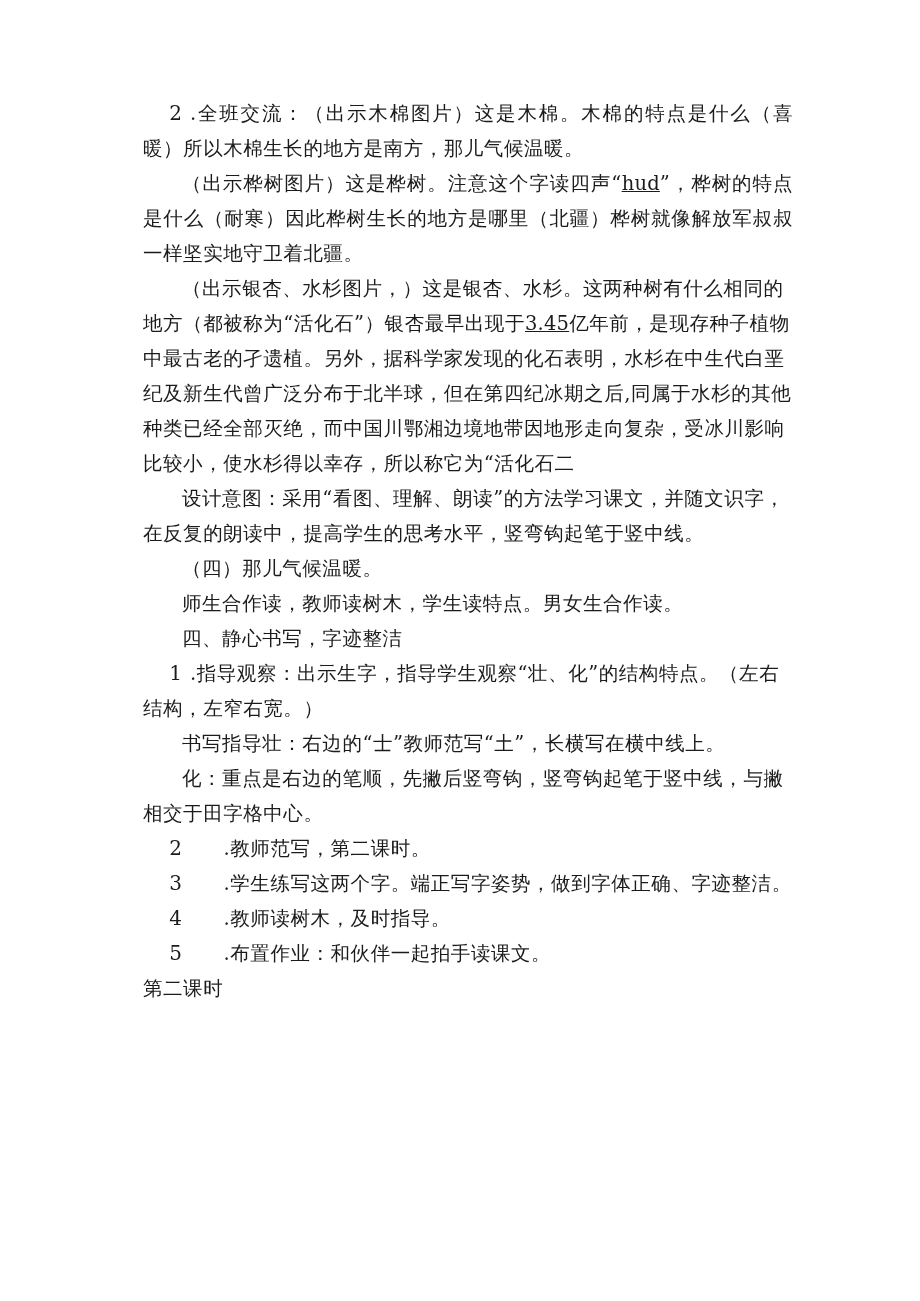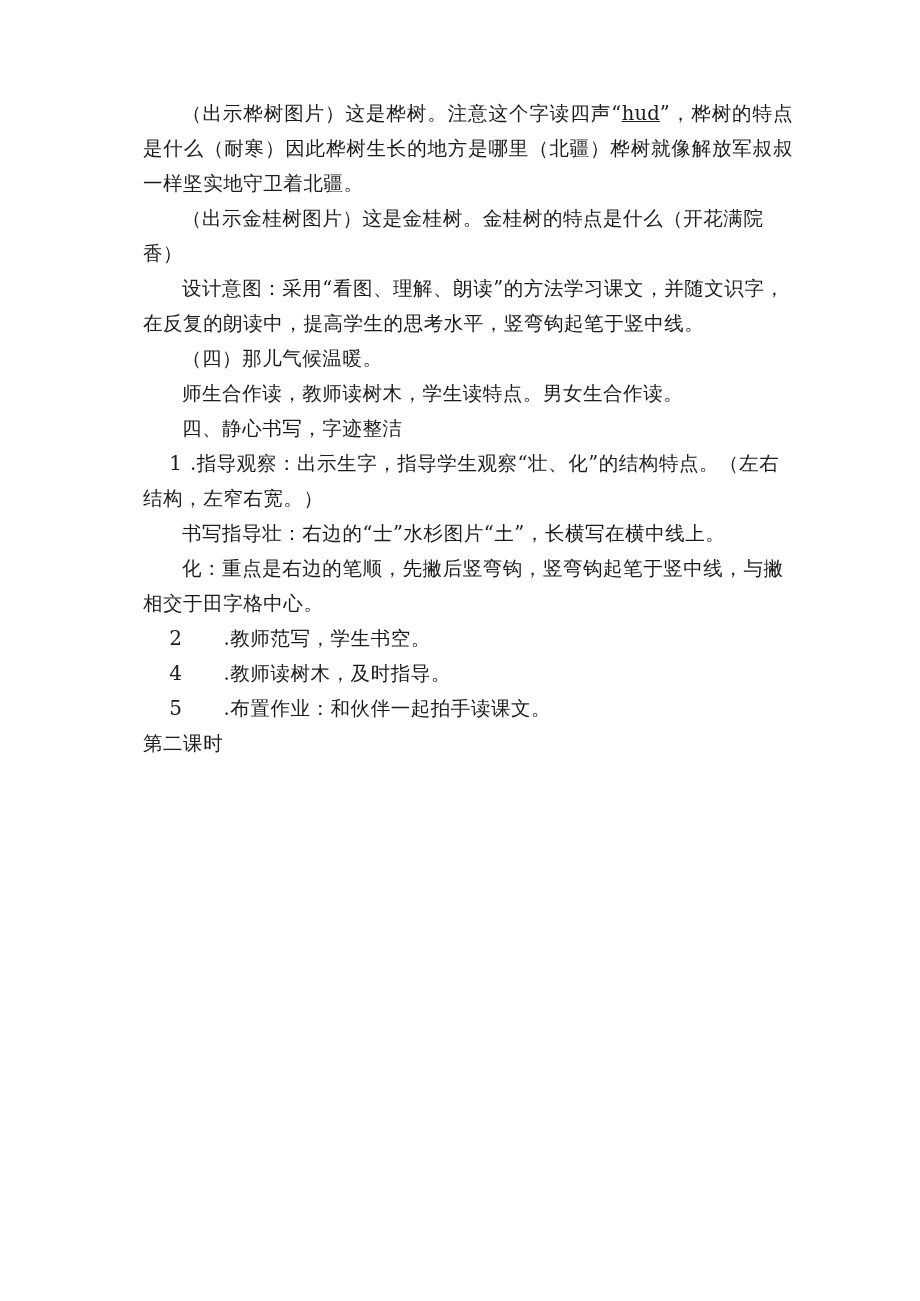--- a/index.html
+++ b/index.html
@@ -67,43 +67,45 @@
     letter-spacing: 0.2px;
     text-decoration: underline;
   }
 </style>
 </head>
 <body>
 
 <div id="page">
   <div id="doc-body">
 
+    <p class="p indent-num"><span class="num">2</span><span class="gap-thin"></span><span>.全班交流：（出示木棉图片）这是木棉。木棉的特点是什么（喜暖）所以木棉生长的地方是南方，那儿气候温暖。</span></p>
 
     <p class="p indent"><span>（出示桦树图片）这是桦树。注意这个字读四声“</span><span class="latin">hud</span><span>”，桦树的特点是什么（耐寒）因此桦树生长的地方是哪里（北疆）桦树就像解放军叔叔一样坚实地守卫着北疆。</span></p>
 
+    <p class="p indent last-line-left"><span>（出示银杏、水杉图片，）这是银杏、水杉。这两种树有什么相同的地方（都被称为“活化石”）银杏最早出现于</span><span class="latin">3.45</span><span>亿年前，是现存种子植物中最古老的孑遗植。另外，据科学家发现的化石表明，水杉在中生代白垩纪及新生代曾广泛分布于北半球，但在第四纪冰期之后,同属于水杉的其他种类已经全部灭绝，而中国川鄂湘边境地带因地形走向复杂，受冰川影响比较小，使水杉得以幸存，所以称它为“活化石二</span></p>
 
-    <p class="p indent last-line-left">（出示金桂树图片）这是金桂树。金桂树的特点是什么（开花满院香）</p>
 
 
     <p class="p indent last-line-left">设计意图：采用“看图、理解、朗读”的方法学习课文，并随文识字，在反复的朗读中，提高学生的思考水平，竖弯钩起笔于竖中线。</p>
 
     <p class="p indent last-line-left">（四）那儿气候温暖。</p>
 
     <p class="p indent last-line-left">师生合作读，教师读树木，学生读特点。男女生合作读。</p>
 
     <p class="p indent last-line-left">四、静心书写，字迹整洁</p>
 
     <p class="p indent-num last-line-left"><span class="num">1</span><span class="gap-thin"></span><span>.指导观察：出示生字，指导学生观察“壮、化”的结构特点。（左右结构，左窄右宽。）</span></p>
 
-    <p class="p indent last-line-left">书写指导壮：右边的“士”水杉图片“土”，长横写在横中线上。</p>
+    <p class="p indent last-line-left">书写指导壮：右边的“士”教师范写“土”，长横写在横中线上。</p>
 
     <p class="p indent last-line-left">化：重点是右边的笔顺，先撇后竖弯钩，竖弯钩起笔于竖中线，与撇相交于田字格中心。</p>
 
-    <p class="p indent-num"><span class="num">2</span><span class="gap-wide"></span><span>.教师范写，学生书空。</span></p>
+    <p class="p indent-num"><span class="num">2</span><span class="gap-wide"></span><span>.教师范写，第二课时。</span></p>
 
+    <p class="p indent-num"><span class="num">3</span><span class="gap-wide"></span><span>.学生练写这两个字。端正写字姿势，做到字体正确、字迹整洁。</span></p>
 
     <p class="p indent-num"><span class="num">4</span><span class="gap-wide"></span><span>.教师读树木，及时指导。</span></p>
 
     <p class="p indent-num"><span class="num">5</span><span class="gap-wide"></span><span>.布置作业：和伙伴一起拍手读课文。</span></p>
 
     <p class="p noindent last-line-left">第二课时</p>
 
   </div>
 </div>
 

